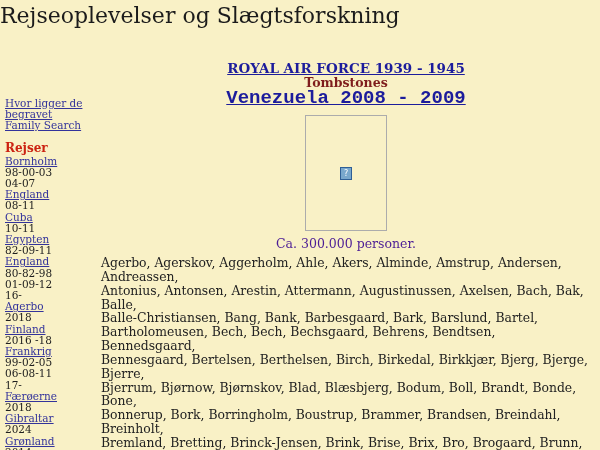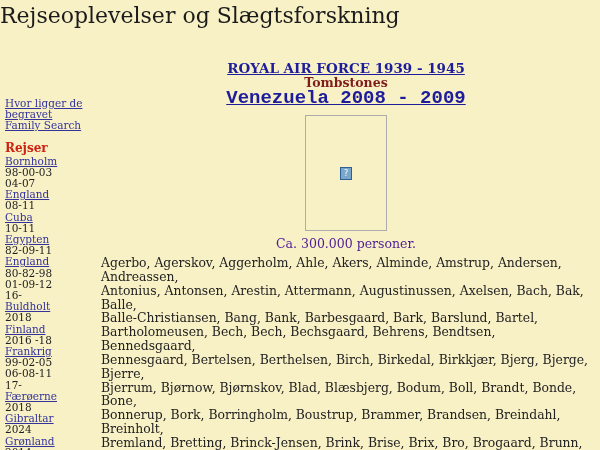--- a/index.html
+++ b/index.html
@@ -85,21 +85,21 @@
     <div><a class="sb-link">England</a></div>
     <div class="sb-text">08-11</div>
     <div><a class="sb-link">Cuba</a></div>
     <div class="sb-text">10-11</div>
     <div><a class="sb-link">Egypten</a></div>
     <div class="sb-text">82-09-11</div>
     <div><a class="sb-link">England</a></div>
     <div class="sb-text">80-82-98</div>
     <div class="sb-text">01-09-12</div>
     <div class="sb-text">16-</div>
-    <div><a class="sb-link">Buldholt</a></div>
+    <div><a class="sb-link">Agerbo</a></div>
     <div class="sb-text">2018</div>
     <div><a class="sb-link">Finland</a></div>
     <div class="sb-text">2016 -18</div>
     <div><a class="sb-link">Frankrig</a></div>
     <div class="sb-text">99-02-05</div>
     <div class="sb-text">06-08-11</div>
     <div class="sb-text">17-</div>
     <div><a class="sb-link">Færøerne</a></div>
     <div class="sb-text">2018</div>
     <div><a class="sb-link">Gibraltar</a></div>

